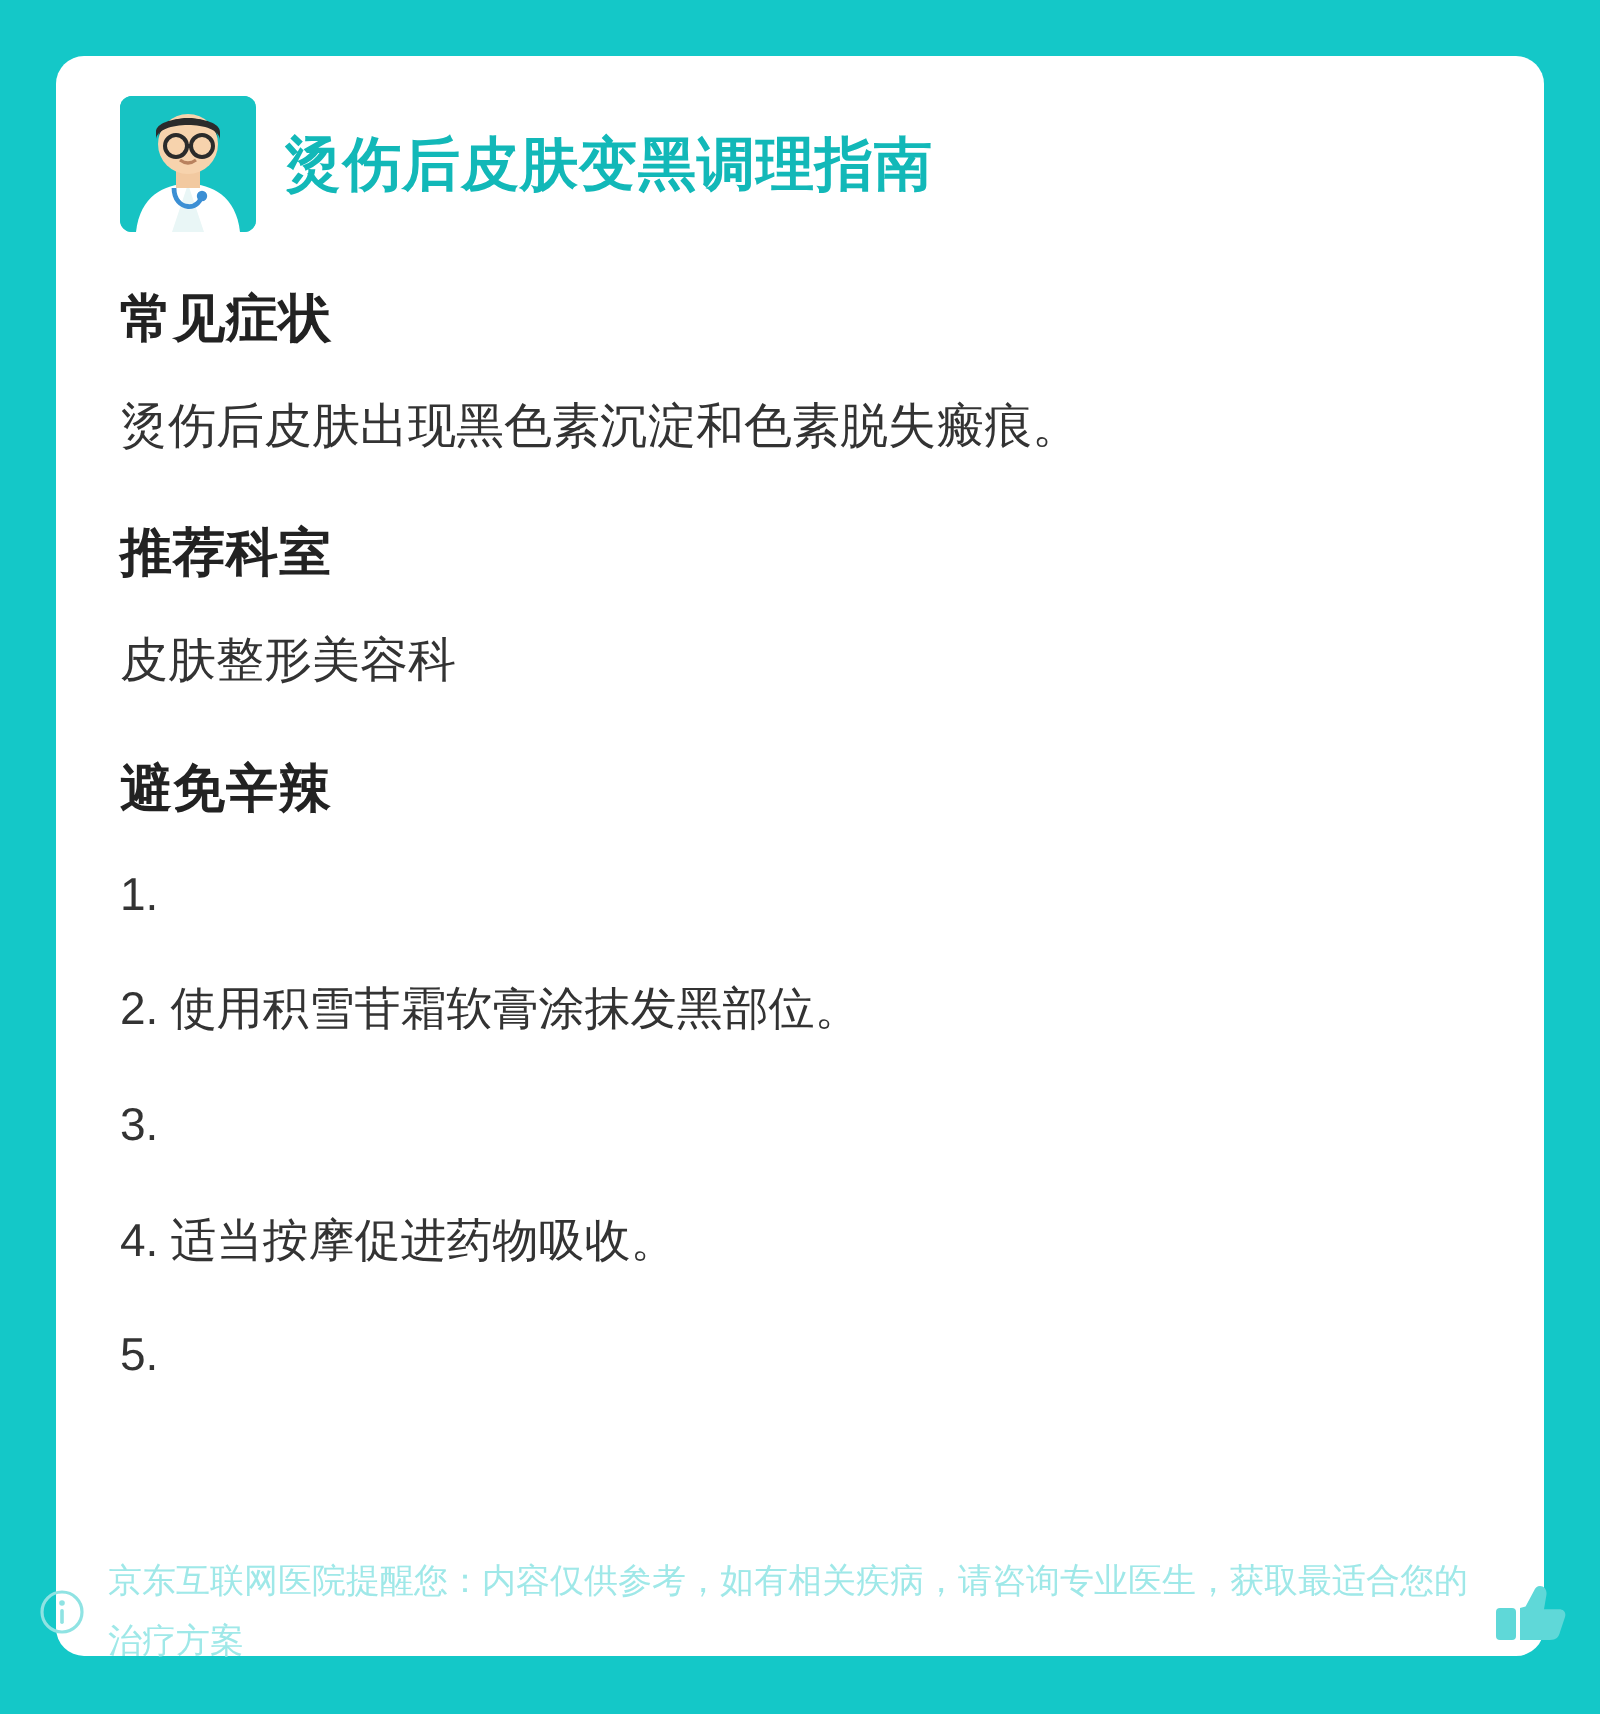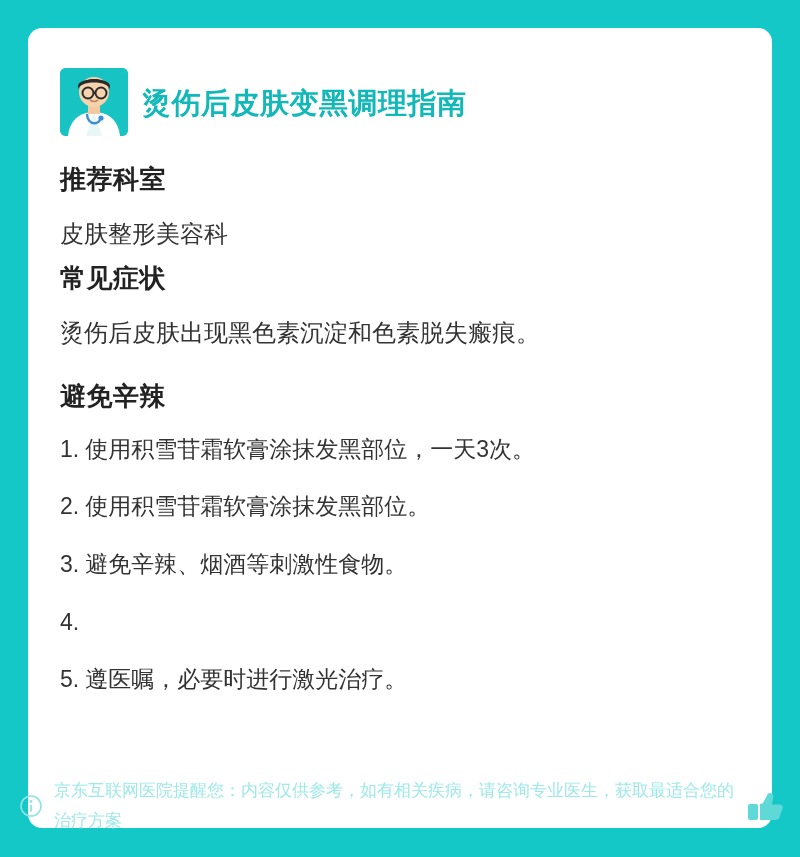--- a/index.html
+++ b/index.html
@@ -22,21 +22,21 @@
     background: #ffffff;
     border-radius: 14px;
     box-sizing: border-box;
   }
   .card-body {
     position: absolute;
     left: 0;
     top: 0;
     right: 0;
     bottom: 0;
-    padding: 40px 32px 0 32px;
+    padding: 20px 32px 0 32px;
     box-sizing: border-box;
   }
 
   
   .header {
     display: flex;
     align-items: flex-start;
     gap: 14px;
     margin-bottom: 26px;
   }
@@ -152,50 +152,48 @@
           <path d="M30 32 Q34 35 38 32" stroke="#b9825e" stroke-width="1.6" fill="none"></path>
 
           <path d="M27 46 C27 58 41 58 41 48" stroke="#3b8fd4" stroke-width="2.4" fill="none"></path>
           <circle cx="41" cy="50" r="2.6" fill="#3b8fd4"></circle>
         </svg>
       </div>
       <div class="title">烫伤后皮肤变黑调理指南</div>
     </div>
 
     <div>
+      <div class="section-title first">常见症状</div>
+      <p class="paragraph">烫伤后皮肤出现黑色素沉淀和色素脱失瘢痕。</p>
+    </div>
+
+    <div>
       <div class="section-title">推荐科室</div>
       <p class="paragraph">皮肤整形美容科</p>
-    </div>
-
-    <div>
-      <div class="section-title first">常见症状</div>
-      <p class="paragraph">烫伤后皮肤出现黑色素沉淀和色素脱失瘢痕。</p>
     </div>
 
     <div>
       <div class="section-title">避免辛辣</div>
       <ul class="list">
         <li class="list-item">
           <span class="list-index">1.</span>
-          <span>使用积雪苷霜软膏涂抹发黑部位，一天3次。</span>
         </li>
         <li class="list-item">
           <span class="list-index">2.</span>
           <span>使用积雪苷霜软膏涂抹发黑部位。</span>
         </li>
         <li class="list-item">
           <span class="list-index">3.</span>
-          <span>避免辛辣、烟酒等刺激性食物。</span>
         </li>
         <li class="list-item">
           <span class="list-index">4.</span>
+          <span>适当按摩促进药物吸收。</span>
         </li>
         <li class="list-item">
           <span class="list-index">5.</span>
-          <span>遵医嘱，必要时进行激光治疗。</span>
         </li>
       </ul>
     </div>
 
   </div>
 </div>
 
 <div class="footer">
   <div class="footer-icon">
     <svg width="30" height="30" viewBox="0 0 30 30" aria-hidden="true">

